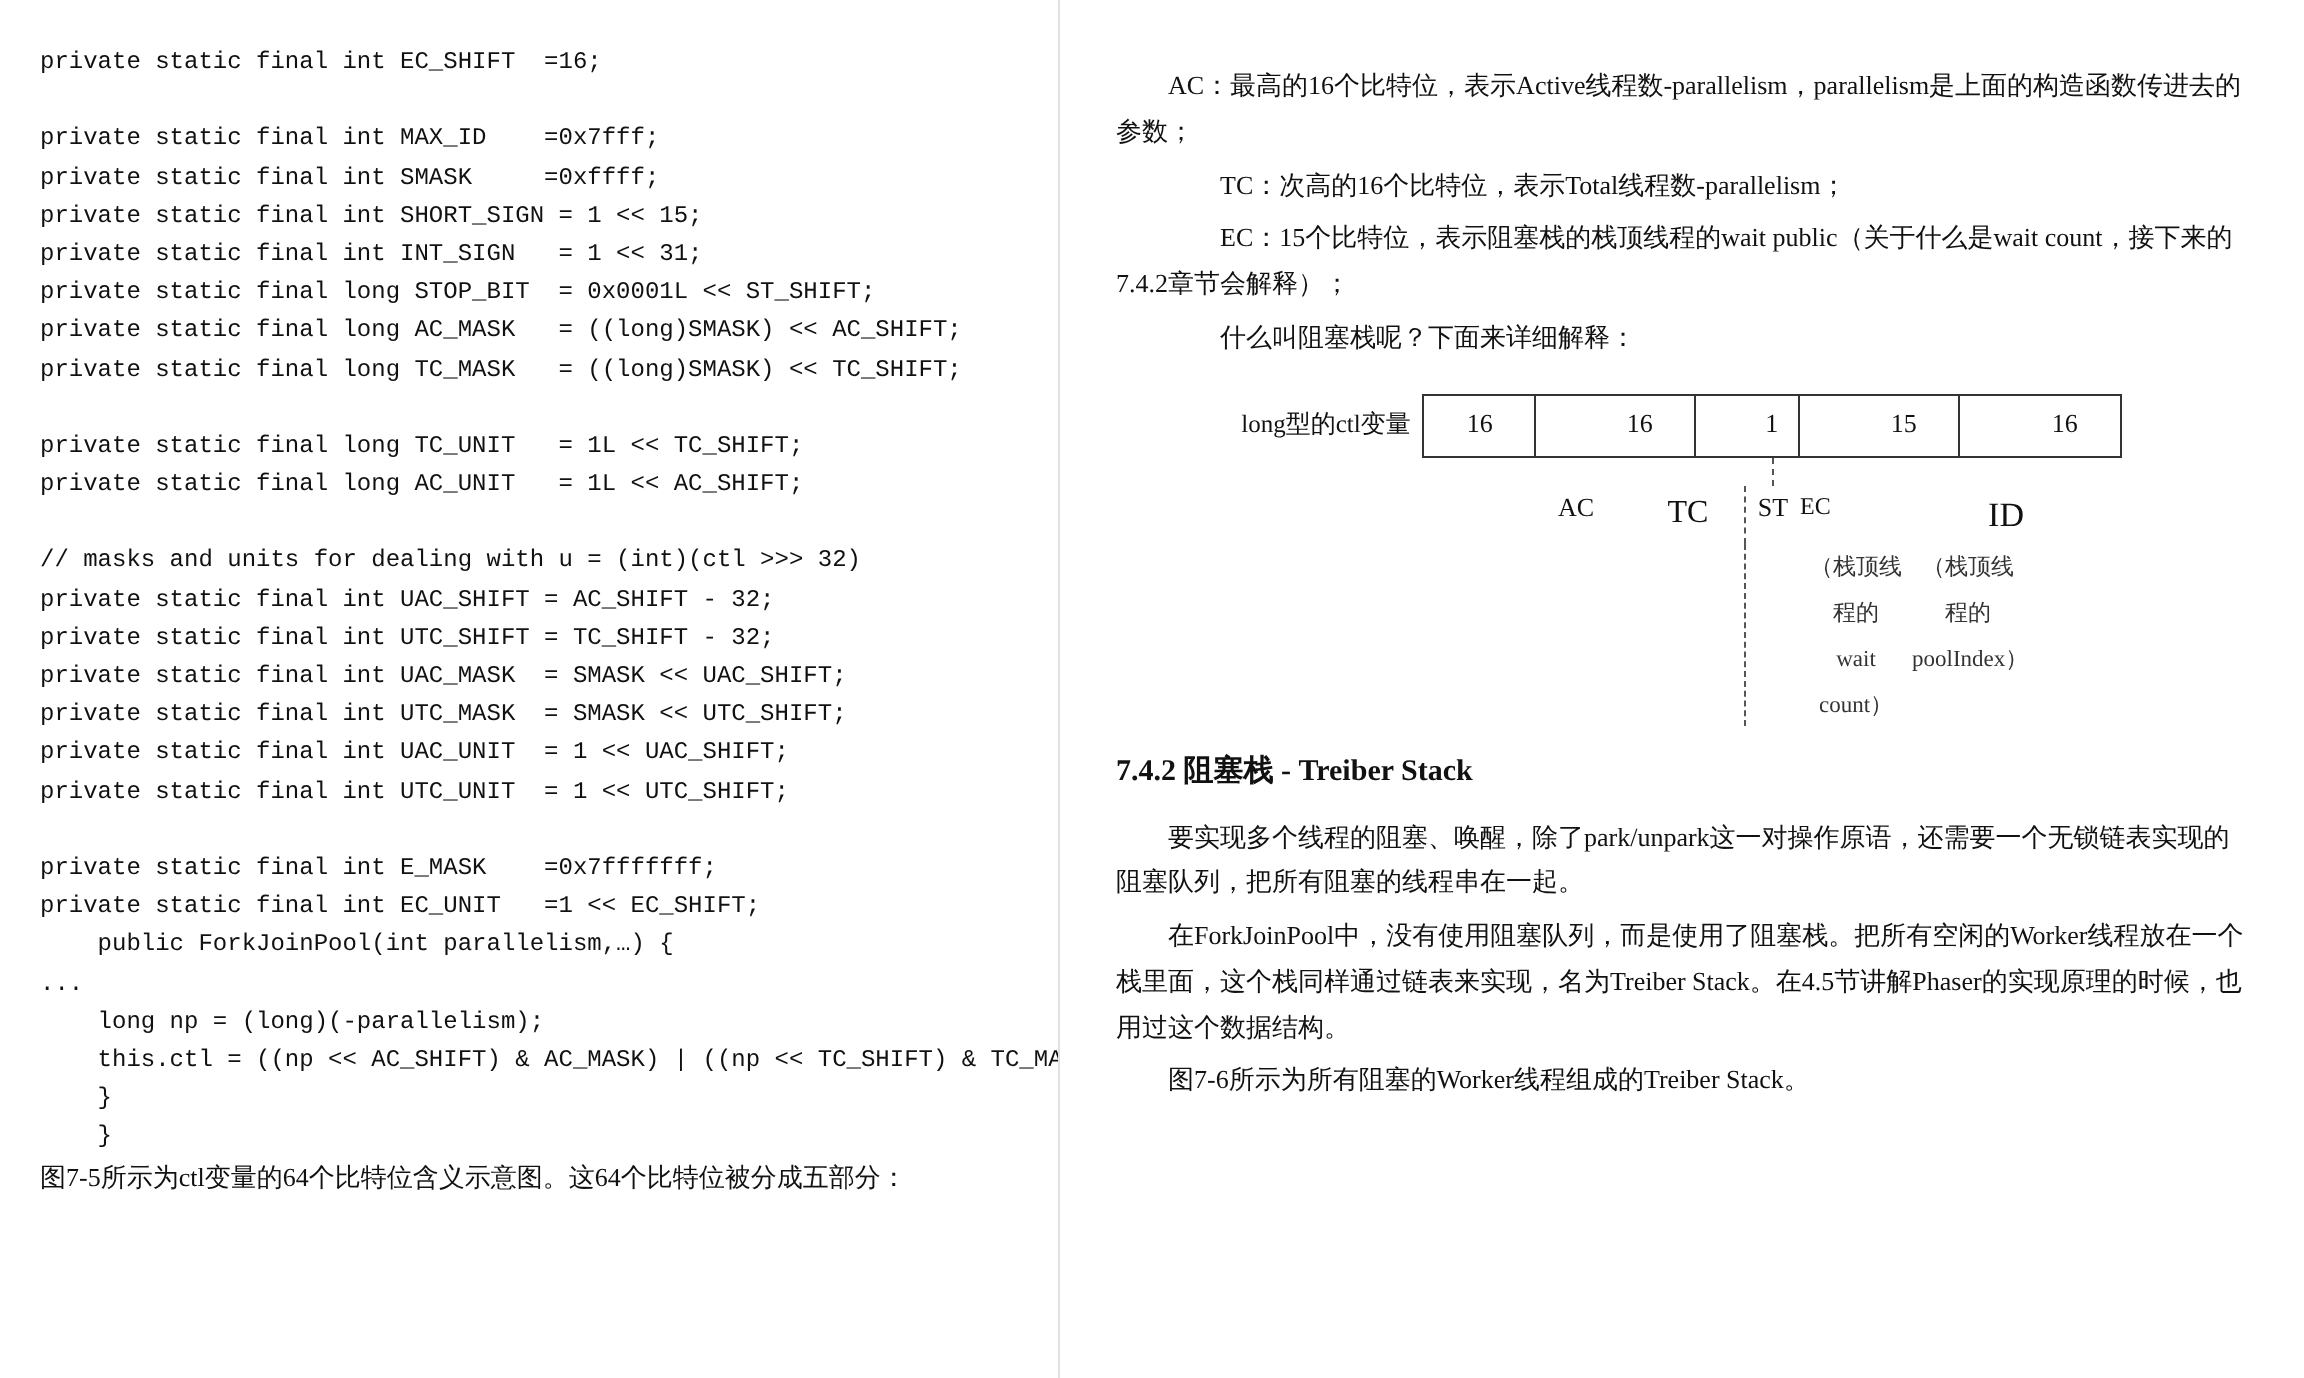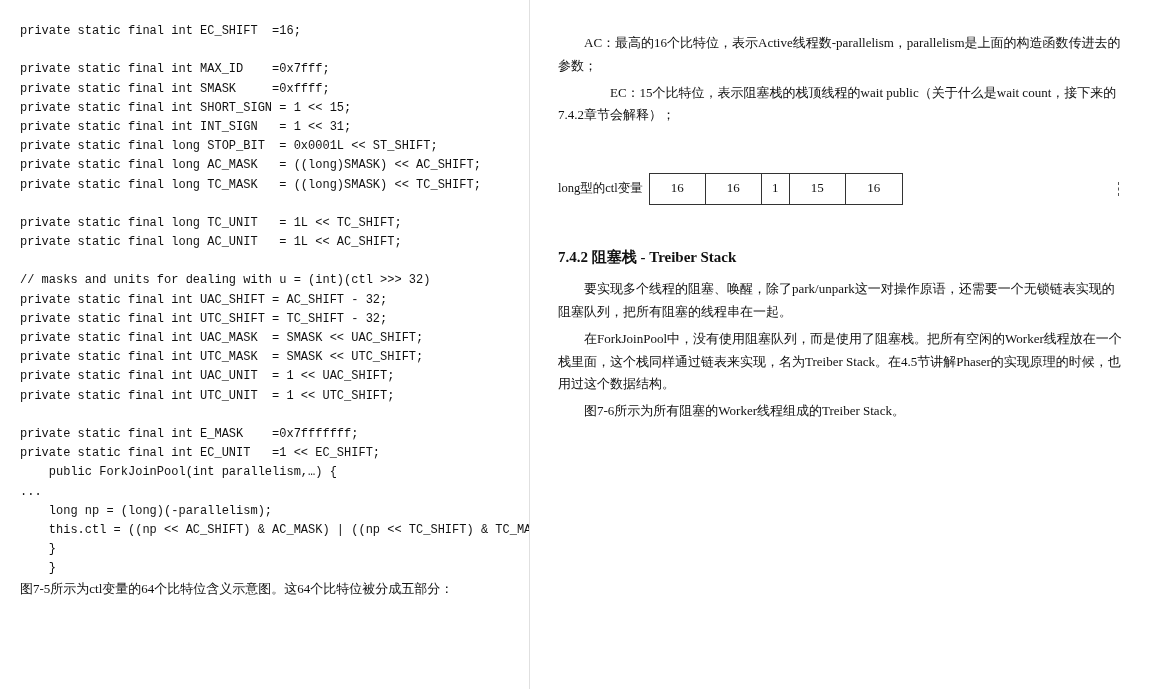--- a/index.html
+++ b/index.html
@@ -44,35 +44,36 @@
     .right-panel p {
       margin-bottom: 4px;
       text-indent: 2em;
     }
     .right-panel .indent {
       text-indent: 4em;
     }
     .diagram-area {
       margin: 16px 0 6px 0;
       display: flex;
-      flex-direction: row;
+      flex-direction: column;
       align-items: center;
     }
     .diagram-row {
       display: flex;
       align-items: center;
     }
     .diagram-label-left {
       font-size: 12.5px;
       margin-right: 6px;
       white-space: nowrap;
     }
     .diagram-cells {
       display: flex;
       border: 1px solid #333;
+      gap: 24px;
     }
     .diagram-cell {
       border-right: 1px solid #333;
       width: 56px;
       height: 30px;
       display: flex;
       align-items: center;
       justify-content: center;
       font-size: 13px;
       font-family: "SimSun", serif;
@@ -137,21 +138,27 @@
     }</pre>
   <div class="caption-bottom">图7-5所示为ctl变量的64个比特位含义示意图。这64个比特位被分成五部分：</div>
 </div>
 
 <div class="right-panel">
 
   <p>
     AC：最高的16个比特位，表示Active线程数-parallelism，parallelism是上面的构造函数传进去的参数；
   </p>
   <p class="indent">
+    TC：次高的16个比特位，表示Total线程数-parallelism；
+  </p>
+  <p class="indent">
     EC：15个比特位，表示阻塞栈的栈顶线程的wait public（关于什么是wait count，接下来的7.4.2章节会解释）；
+  </p>
+  <p class="indent">
+    什么叫阻塞栈呢？下面来详细解释：
   </p>
 
   <div class="diagram-area">
     <div class="diagram-row">
       <div class="diagram-label-left">long型的ctl变量</div>
       <div class="diagram-cells">
         <div class="diagram-cell wide">16</div>
         <div class="diagram-cell wide">16</div>
         <div class="diagram-cell narrow">1</div>
         <div class="diagram-cell wide">15</div>
@@ -164,24 +171,24 @@
       <div style="width:56px;"></div>
       <div style="width:28px; display:flex; justify-content:center;">
           <div style="border-left:1px dashed #555; height:14px;"></div>
         </div>
       <div style="width:56px;"></div>
       <div style="width:56px;"></div>
     </div>
 
     <div style="display:flex; margin-left:90px;">
       <div style="width:56px; text-align:center; font-size:13px;">AC</div>
-      <div style="width:56px; text-align:center; font-size:13px;font-family:Liberation Serif, serif;">TC</div>
+      <div style="width:56px; text-align:center; font-size:16px;font-family:Liberation Serif, serif;">TC</div>
       <div style="width:28px; text-align:center; font-size:13px; border-left:1px dashed #555; padding: 0 2px;">ST</div>
       <div style="width:56px; font-size:12px;">EC</div>
-      <div style="width:56px; text-align:left; font-size:12px;">ID</div>
+      <div style="width:56px; text-align:right; font-size:17px;">ID</div>
     </div>
 
     <div style="display:flex; margin-left:90px;">
       <div style="width:56px;"></div>
       <div style="width:56px;"></div>
       <div style="width:28px; border-left:1px dashed #555;"></div>
       <div style="width:56px; text-align:center;">
         <span class="sub-caption">（栈顶线程的<br>wait count）</span>
       </div>
       <div style="width:56px; text-align:center;">

